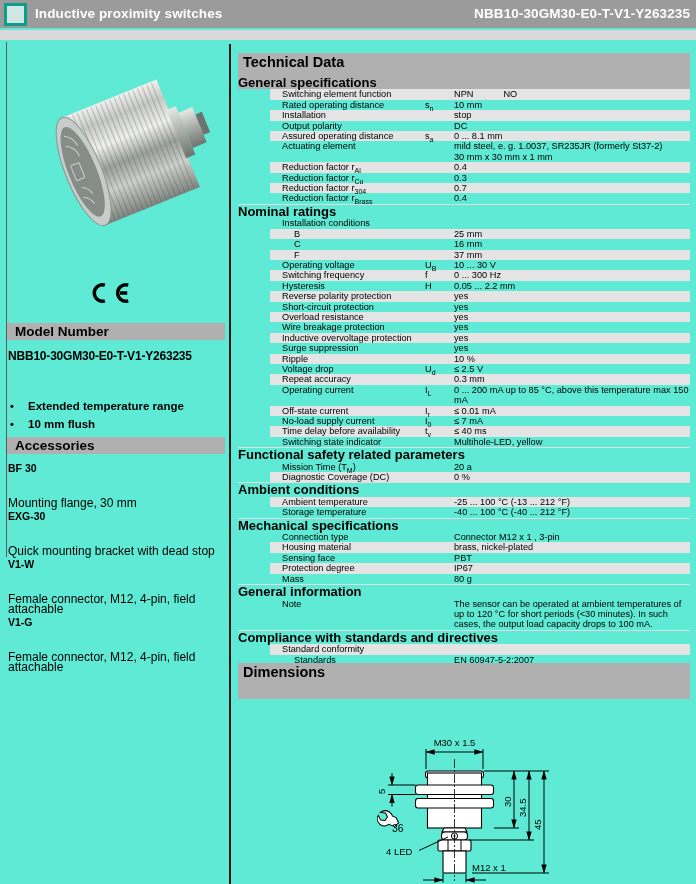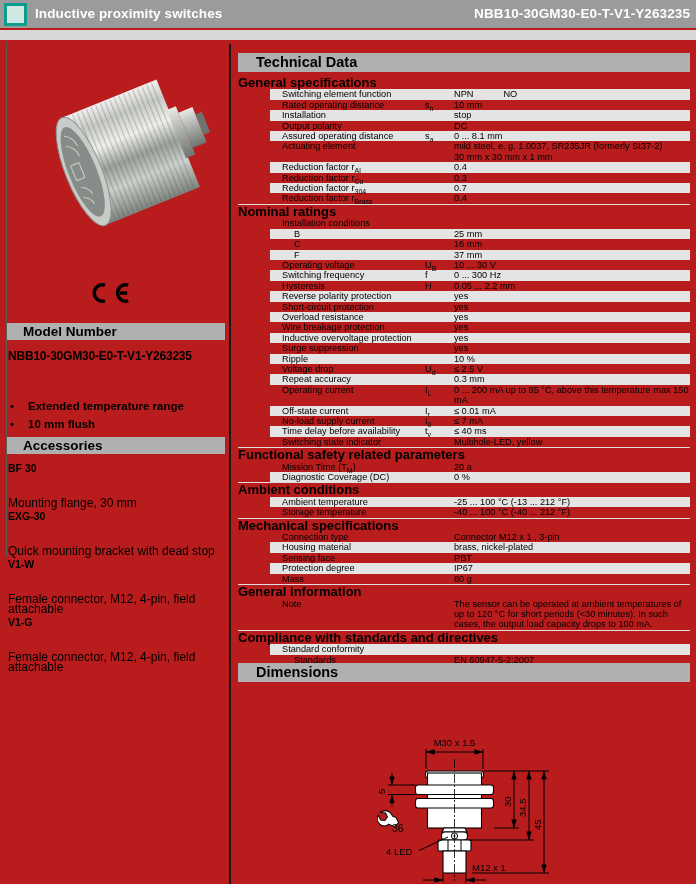--- a/index.html
+++ b/index.html
@@ -1,48 +1,48 @@
 <!DOCTYPE html>
 <html><head>
 <meta charset="utf-8">
 <style>
   html,body{margin:0;padding:0;background:#ffffff;}
-  .page{position:relative;width:696px;height:884px;background:#b91c1c;overflow:hidden;
+  .page{position:relative;width:696px;height:884px;background:#5eead4;overflow:hidden;
         font-family:"Liberation Sans",sans-serif;color:#000;}
   
   .hdr{position:absolute;left:0;top:2;width:696px;height:28px;background:#9b9b9b;}
   .hdr-icon{position:absolute;left:4px;top:3px;width:17px;height:17px;
             border:3px solid #0d9d8d;background:#cfe9e2;}
   .hdr-title{position:absolute;left:35px;top:6px;font-size:13.5px;font-weight:bold;color:#fff;letter-spacing:.1px;}
   .hdr-model{position:absolute;right:6px;top:6px;font-size:13.5px;font-weight:bold;color:#fff;letter-spacing:.1px;}
   .strip{position:absolute;left:0;top:30px;width:696px;height:10px;background:#d8d8d8;}
   .page-leftline{position:absolute;left:6px;top:42px;width:1px;height:515px;background:#5a5a5a;}
   .divider{position:absolute;left:229px;top:44px;width:2px;height:840px;background:#161616;}
 
   
   .leftcol{position:absolute;left:7px;top:40px;width:218px;height:844px;}
   .photo-wrap{position:absolute;left:14px;top:12px;}
   .ce-wrap{position:absolute;left:80px;top:242px;}
   .lbar{position:absolute;left:0;width:218px;height:17px;background:#b0b0b0;
-        font-size:13.5px;font-weight:bold;line-height:17px;padding-left:16px;box-sizing:border-box;}
+        font-size:13.5px;font-weight:bold;line-height:17px;padding-left:8px;box-sizing:border-box;}
   #bar-model{top:283px;}
   #model-value{position:absolute;left:1px;top:309px;font-size:12px;font-weight:bold;letter-spacing:-0.2px;}
   #bar-features{top:337px;}
   #features-list{position:absolute;left:3px;top:358px;width:212px;}
   .feat{display:flex;font-size:11.5px;font-weight:bold;line-height:17.5px;}
   .feat .dot{width:18px;flex:none;font-size:11px;}
   #bar-acc{top:397px;}
   #acc-list{position:absolute;left:1px;top:420px;width:214px;}
   .acc-name{font-size:10.5px;font-weight:bold;line-height:11px;margin-top:3px;}
   .acc-desc{font-size:12px;line-height:10px;margin-top:24px;}
 
   
   .rightcol{position:absolute;left:238px;top:45px;width:452px;height:839px;}
-  .rbar{position:absolute;left:0;width:452px;height:19px;background:#b0b0b0;
-        font-size:14.5px;font-weight:bold;line-height:19px;padding-left:18px;box-sizing:border-box;}
+  .rbar{position:absolute;left:0;width:452px;height:36px;background:#b0b0b0;
+        font-size:14.5px;font-weight:bold;line-height:19px;padding-left:5px;box-sizing:border-box;}
   #tech-bar{top:8px;}
   #tech-table{position:absolute;left:0;top:31px;width:452px;font-size:9.2px;line-height:10.4px;}
   .sec-h{font-weight:bold;font-size:13px;padding:2px 0 1px 0;border-top:1px solid #dedede;}
   .sec-h.first{border-top:none;}
   .t-row{display:flex;min-height:10.4px;margin-left:32px;}
   .t-row.shaded{background:#e4e4e4;}
   .c-label{width:155px;flex:none;padding-left:12px;box-sizing:border-box;}
   .c-label.ind2{padding-left:24px;}
   .c-sym{width:29px;flex:none;}
   .c-val{flex:1;}

